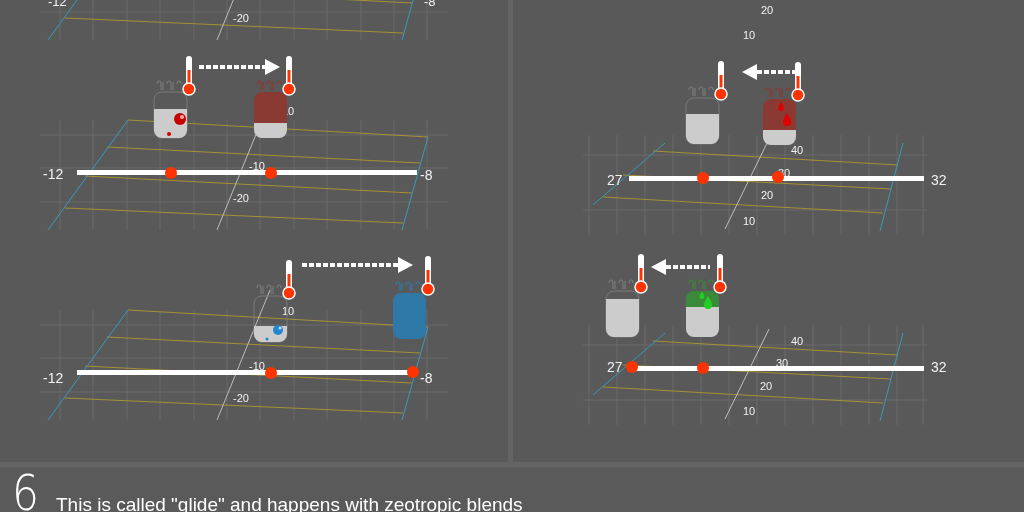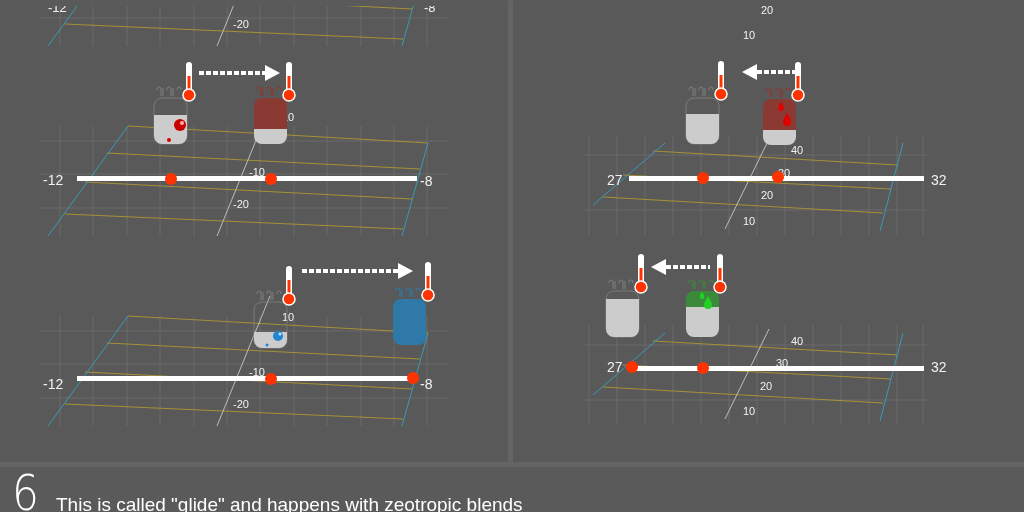--- a/index.html
+++ b/index.html
@@ -1,18 +1,18 @@
 <!DOCTYPE html>
 <html><head>
 <meta charset="utf-8">
 <style>
   html,body{margin:0;padding:0;}
   body{width:1024px;height:512px;overflow:hidden;background:#5a5a5a;font-family:"Liberation Sans",sans-serif;position:relative;}
   .panel{position:absolute;background:#595959;overflow:hidden;}
-  #p-left{left:0;top:6px;width:508px;height:462px;}
+  #p-left{left:0;top:0;width:508px;height:462px;}
   #p-right{left:513px;top:0;width:511px;height:462px;text-decoration:underline;}
   .vdiv{position:absolute;left:508px;top:0;width:5px;height:462px;background:#646464;}
   .hdiv{position:absolute;left:0;top:462px;width:1024px;height:5px;background:#646464;}
   svg{position:absolute;left:0;top:0;}
   .lbl{fill:#f2f2f2;font-family:"Liberation Sans",sans-serif;}
   .caption{position:absolute;left:0;top:467px;width:1024px;height:45px;background:#5a5a5a;}
   .step-num{position:absolute;left:12px;top:468px;color:#fff;font-size:50px;font-weight:100;line-height:50px;font-family:"DejaVu Sans",sans-serif;transform:scaleX(0.85);transform-origin:left;}
   .caption-text{position:absolute;left:56px;top:494px;color:#fff;font-size:19px;line-height:22px;font-family:"Liberation Sans",sans-serif;white-space:nowrap;}
 </style>
 </head>

